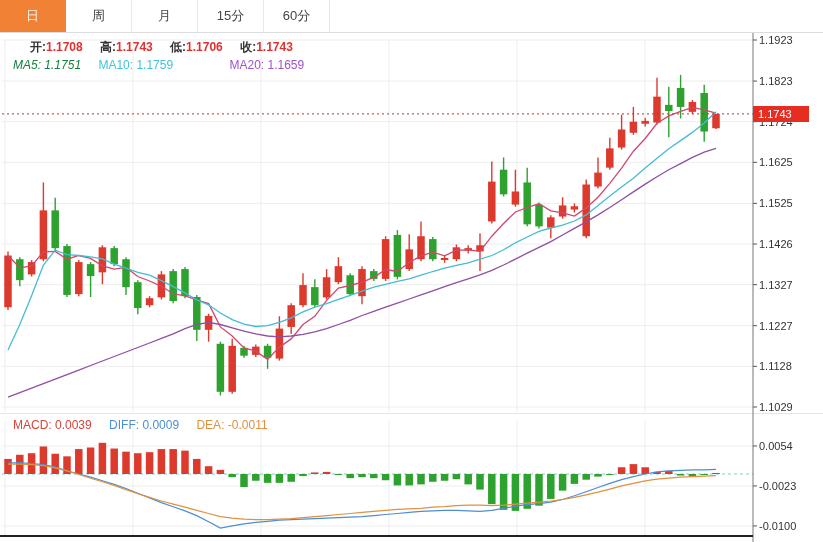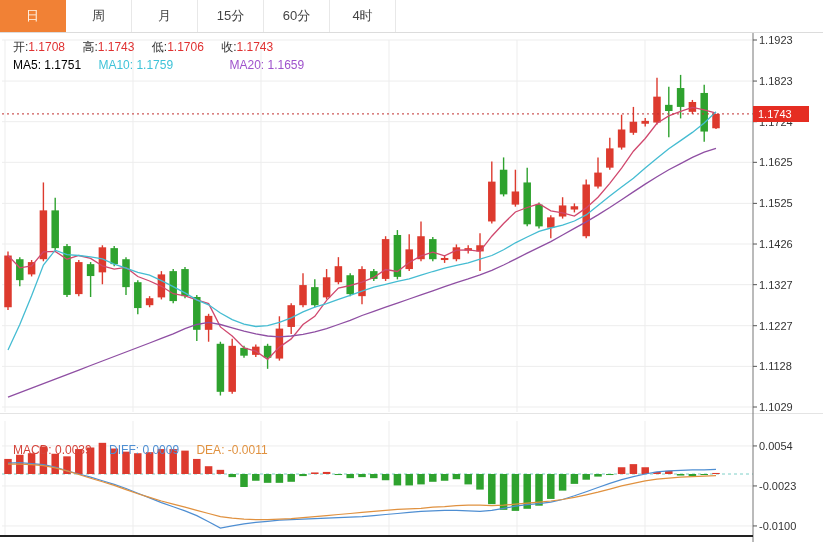--- a/index.html
+++ b/index.html
@@ -7,45 +7,44 @@
        font-family:"Liberation Sans","DejaVu Sans",sans-serif;}
   .app{position:absolute;inset:0;background:#fff;}
   
   .tabbar{position:absolute;left:0;top:0;width:823px;height:33px;display:flex;
           border-bottom:1px solid #dcdcdc;background:#fff;box-sizing:border-box;}
   .tab{width:66px;height:32px;line-height:32px;text-align:center;font-size:13px;color:#444;
        border-right:1px solid #e8e8e8;box-sizing:border-box;cursor:pointer;background:#fff;}
   .tab.active{background:#f18135;color:#fff6e9;border-right:1px solid #f18135;}
   
   .row{position:absolute;font-size:12px;white-space:nowrap;z-index:5;}
-  .quote-row{left:13px;top:39px;}
+  .quote-row{left:30px;top:39px;font-weight:bold;}
   .ma-row{left:13px;top:58px;}
-  .macd-row{left:13px;top:443px;}
+  .macd-row{left:13px;top:418px;}
   .row .lbl{color:#333;}
   .row .val{color:#e03131;}
   .row .grp{margin-right:14px;}
-  .ma5t{color:#000000;} .ma10t{color:#3fc3d8;margin-top:15px;} .ma20t{color:#9f53cc;margin-left:39px;}
+  .ma5t{color:#15803d;font-style:italic;} .ma10t{color:#3fc3d8;margin-top:15px;} .ma20t{color:#9f53cc;margin-left:39px;}
   .macdt{color:#d5433a;} .difft{color:#4e8ed2;} .deat{color:#e0913f;}
   svg{position:absolute;left:0;display:block;}
   #mainChart{top:33px;}
   #macdChart{top:413px;}
   .price-badge{position:absolute;left:753px;top:106px;width:56px;height:16px;background:#e52d22;
                color:#fff;font-size:11px;line-height:16px;padding-left:5px;box-sizing:border-box;z-index:6;}
 </style>
 </head>
 <body>
 
 <div class="app">
   <div class="tabbar" id="tabbar">
       <div class="tab active">日</div>
       <div class="tab">周</div>
       <div class="tab">月</div>
       <div class="tab">15分</div>
       <div class="tab">60分</div>
-      <div class="tab">4时</div>
     </div>
 
   <div class="row quote-row">
     <span class="grp"><span class="lbl">开:</span><span class="val">1.1708</span></span>
     <span class="grp"><span class="lbl">高:</span><span class="val">1.1743</span></span>
     <span class="grp"><span class="lbl">低:</span><span class="val">1.1706</span></span>
     <span class="grp"><span class="lbl">收:</span><span class="val">1.1743</span></span>
   </div>
 
   <div class="row ma-row">

